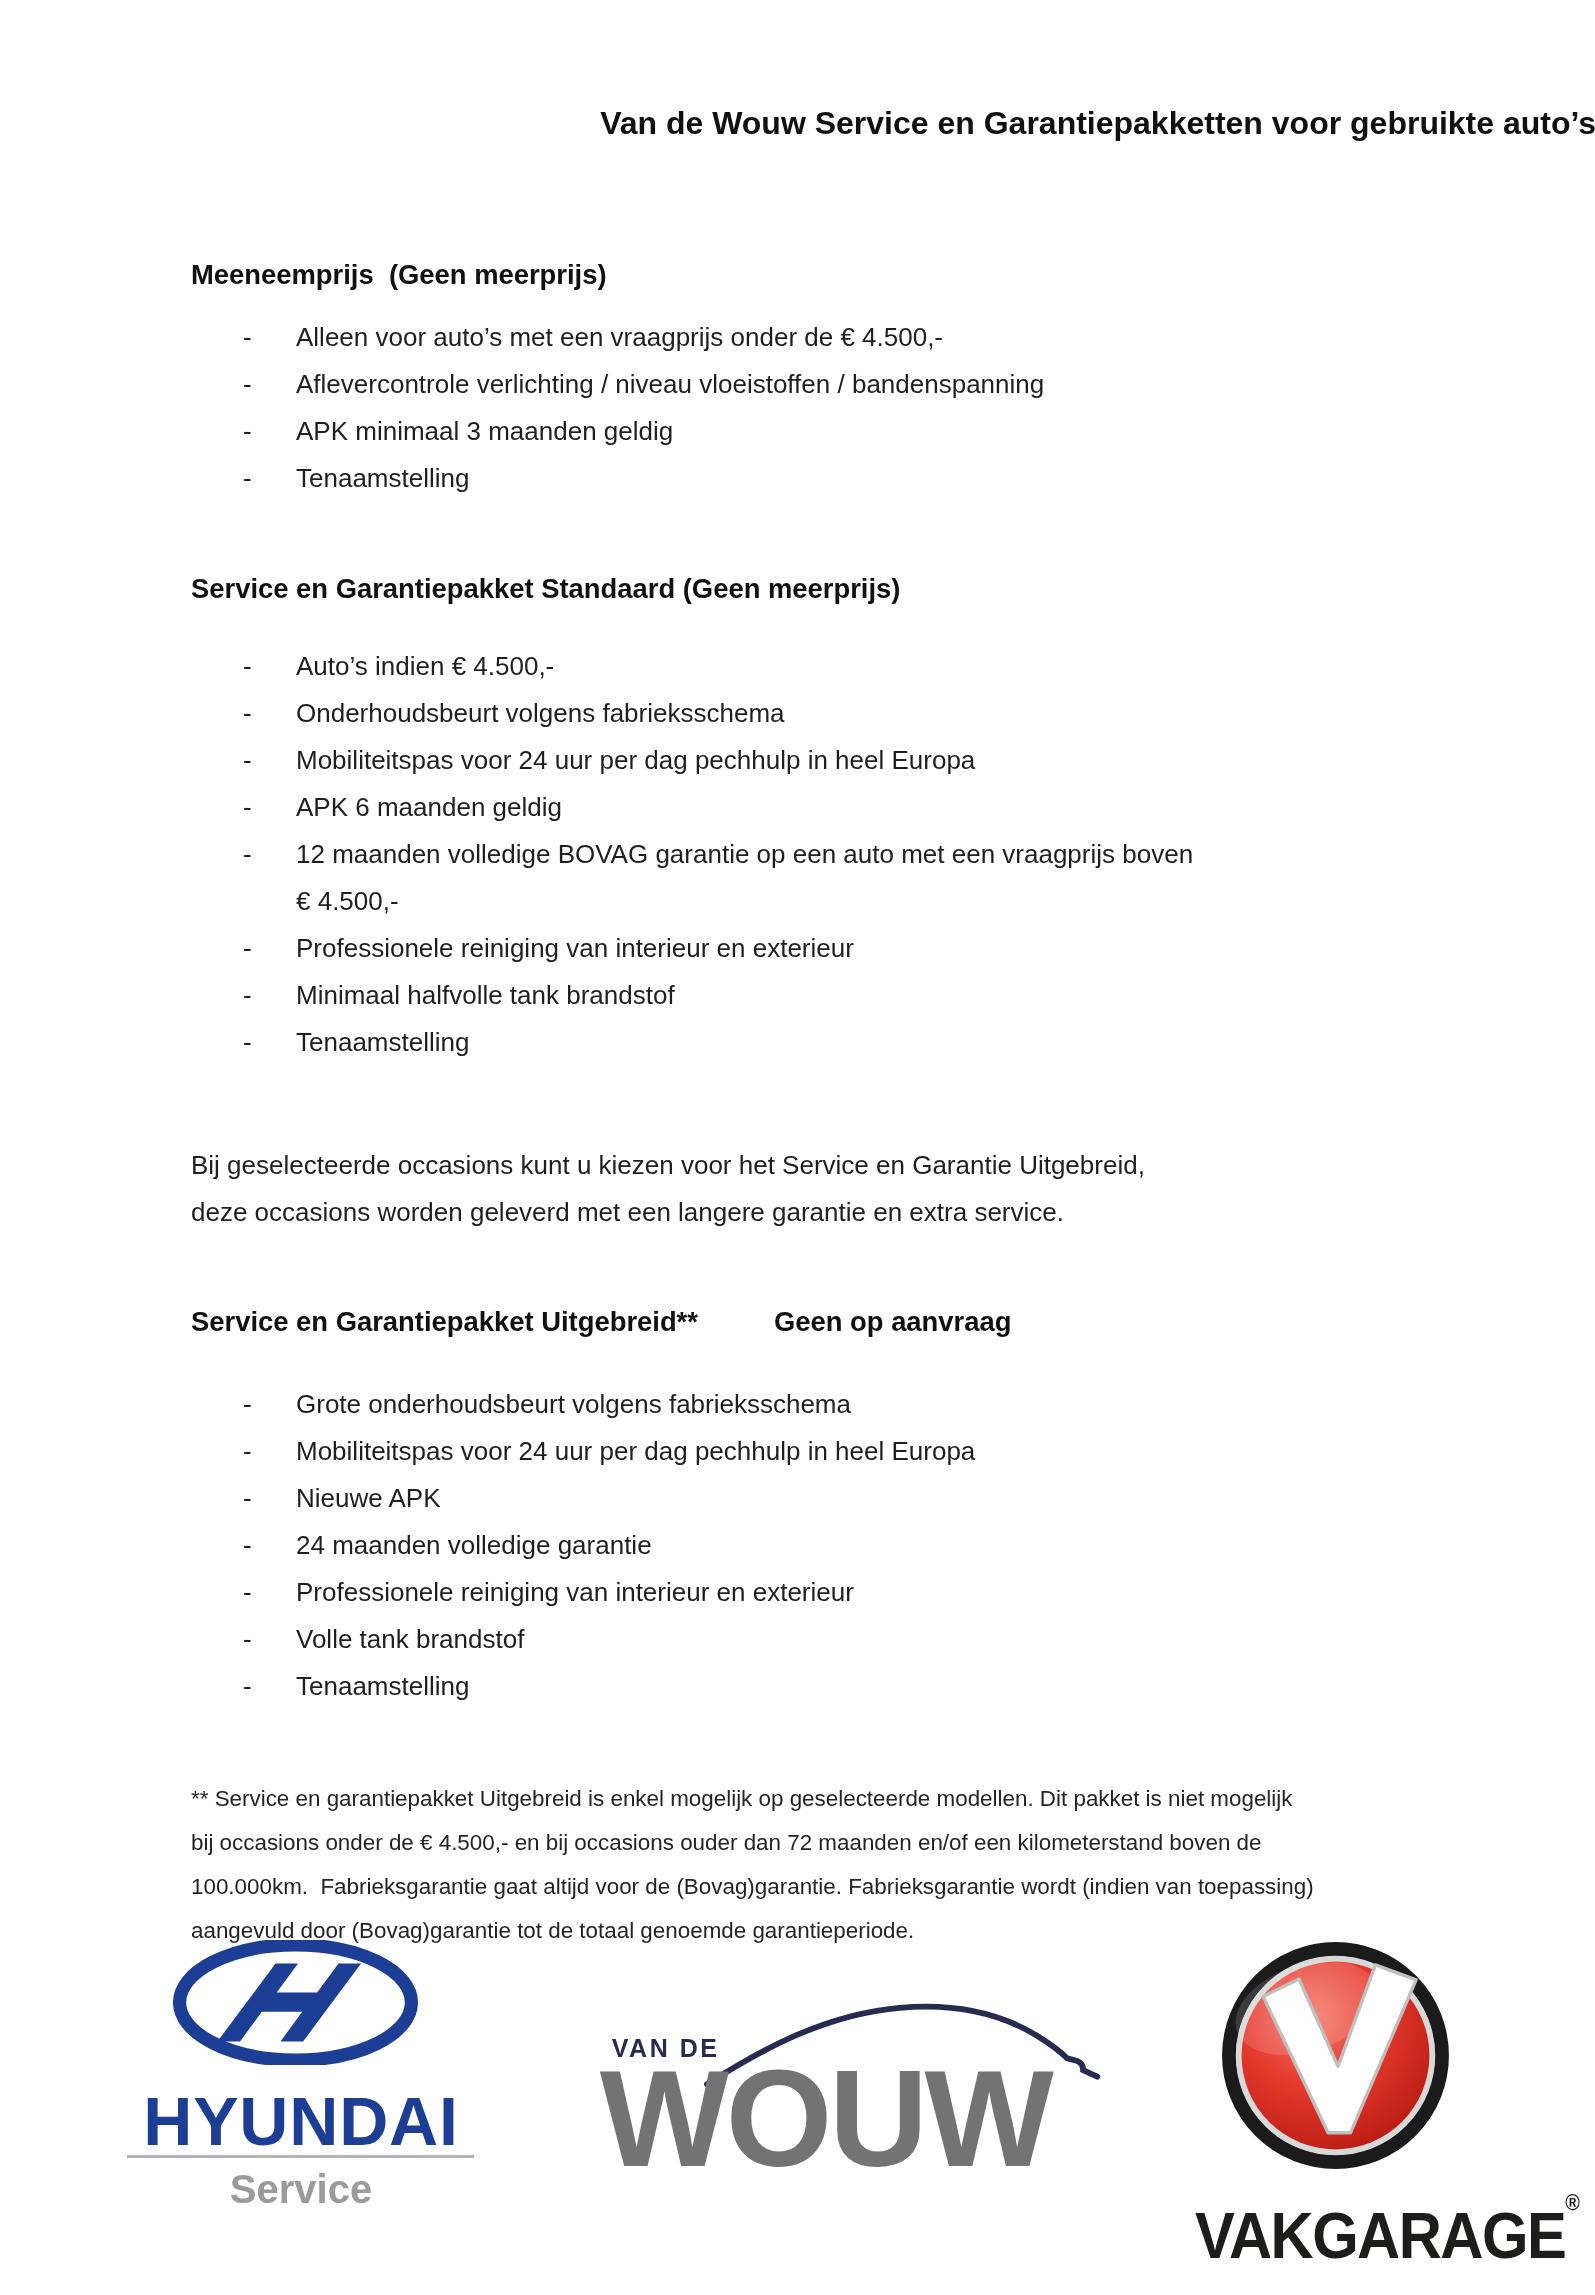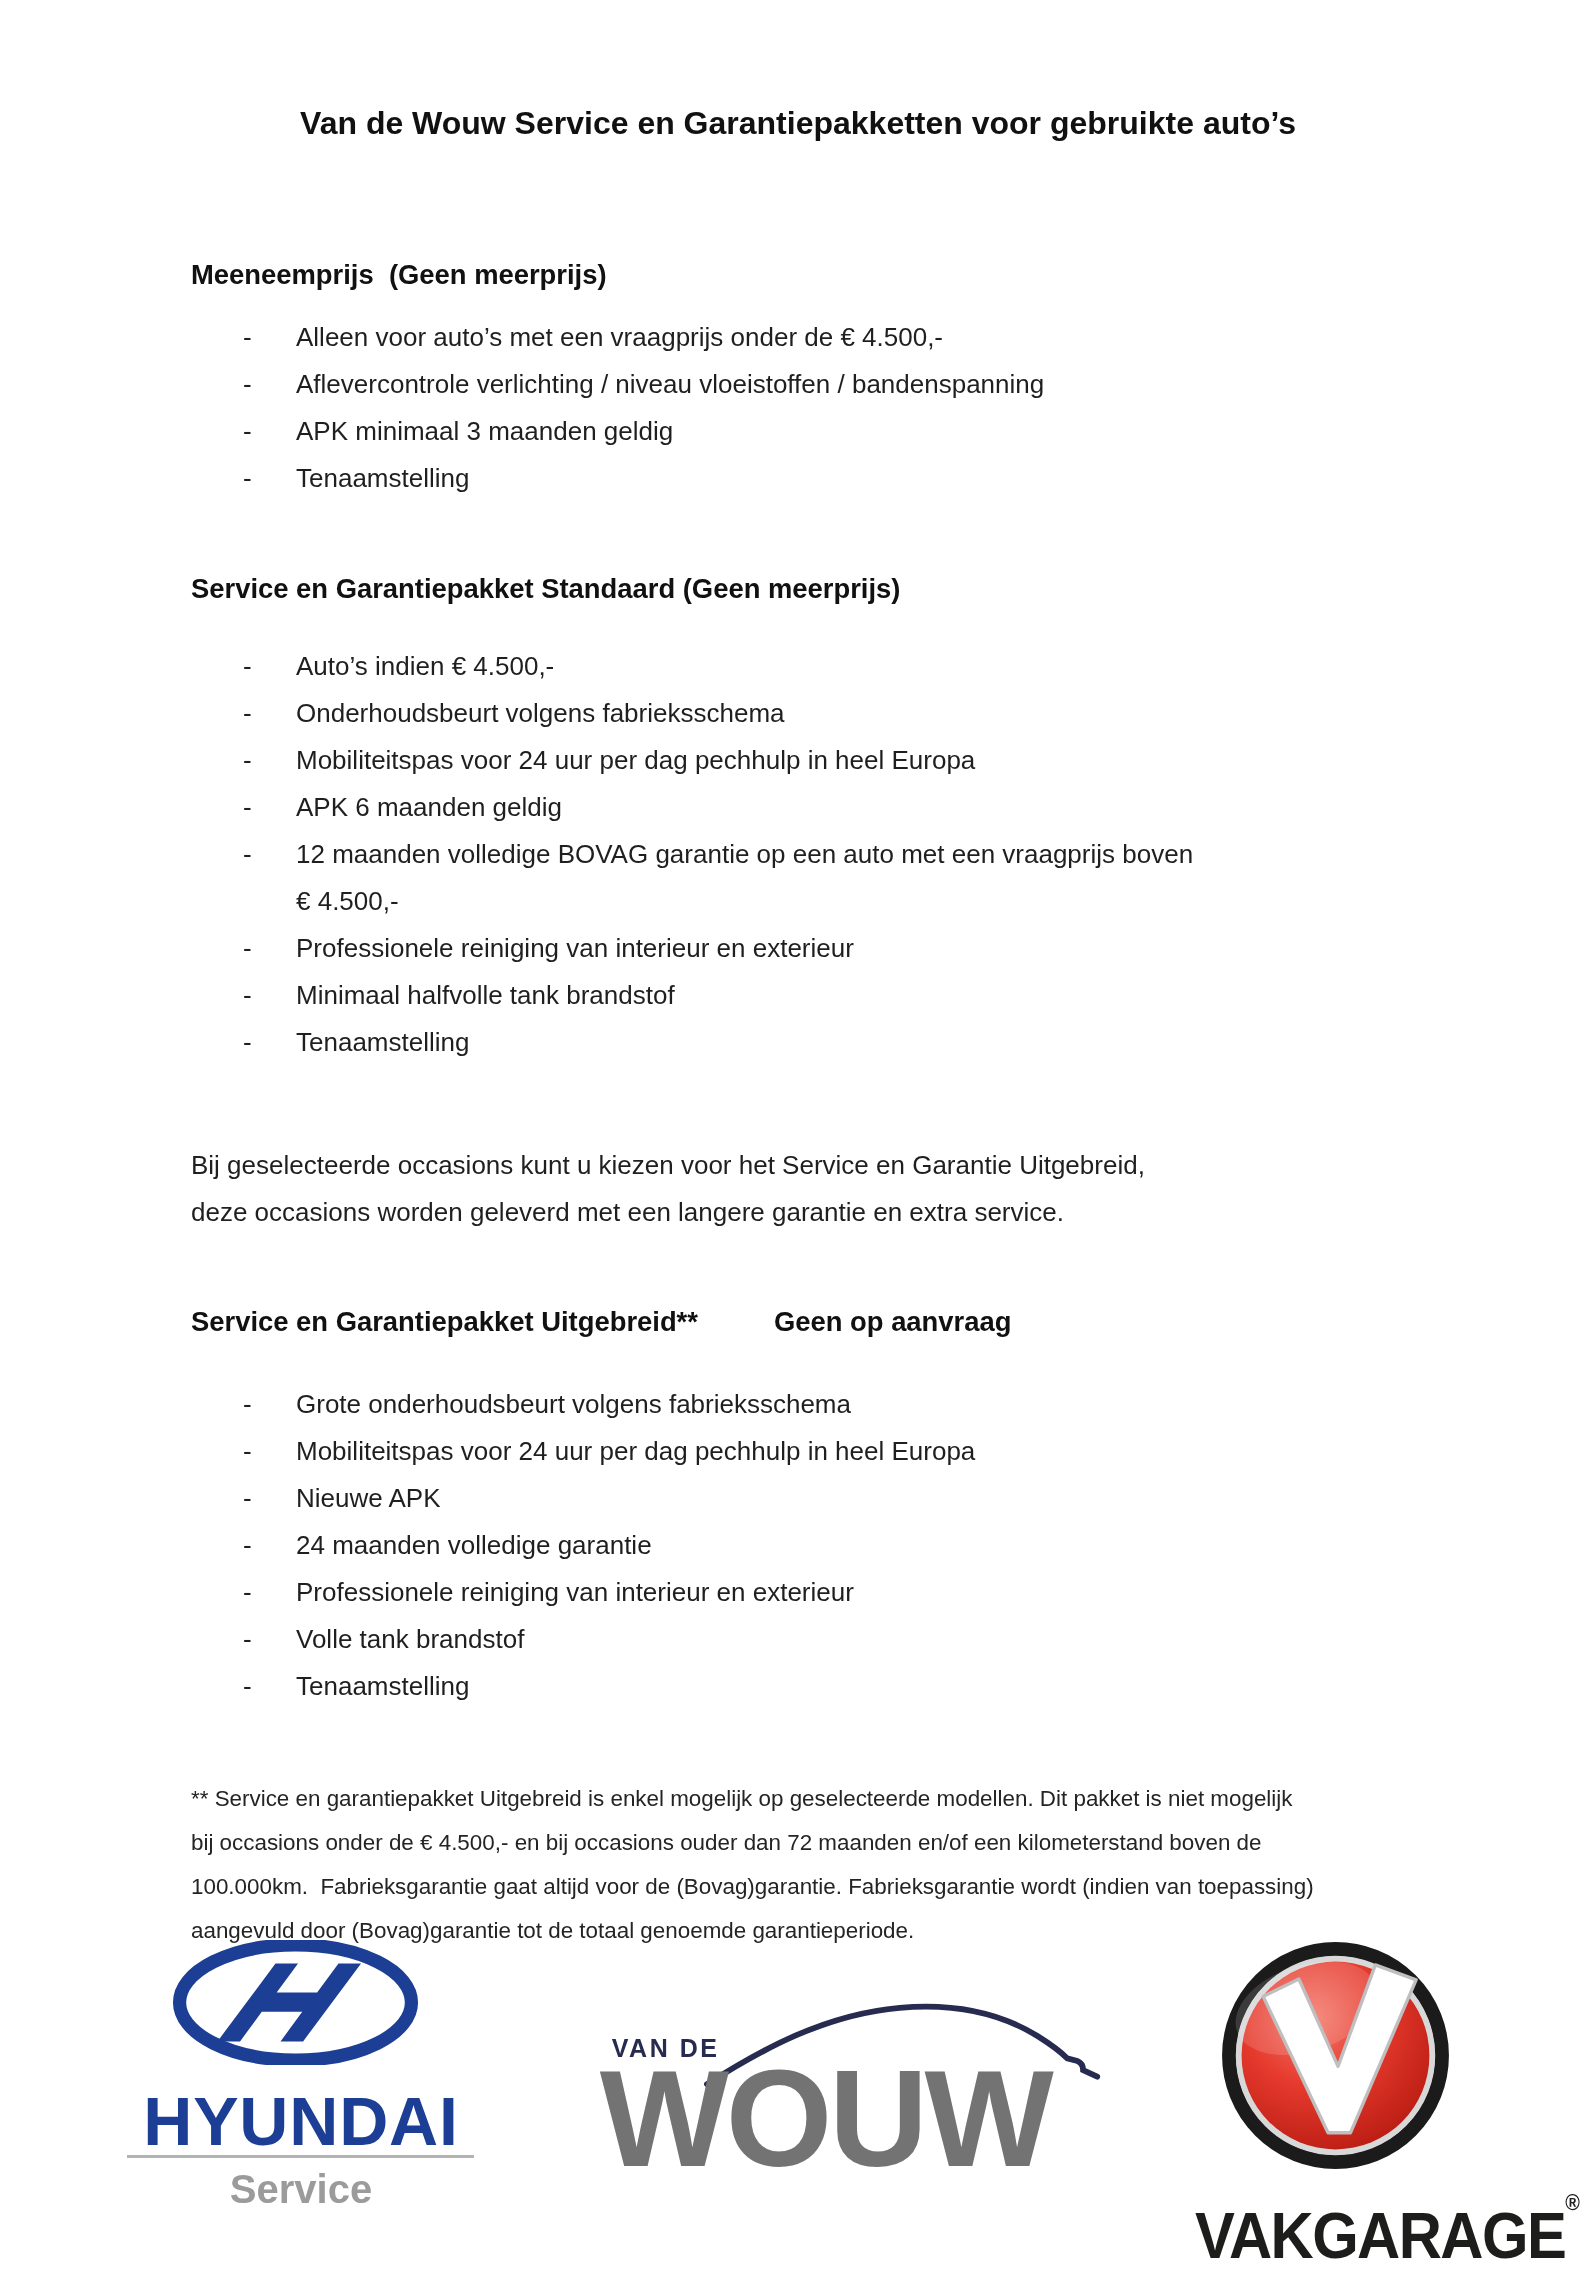--- a/index.html
+++ b/index.html
@@ -2,21 +2,21 @@
 <html style="font-size:13.3px"><head>
 <meta charset="utf-8">
 <style>
   html,body{margin:0;padding:0;background:#e8e8e8;}
   .page{
     position:relative;width:1596px;height:2295px;background:#ffffff;
     font-family:"Liberation Sans","DejaVu Sans",sans-serif;color:#1f1f1f;
     overflow:hidden;margin:0 auto;
   }
   .title{
-    position:absolute;left:0;right:0;top:105px;text-align:center;
+    position:absolute;left:0;right:0;top:105px;text-align:right;
     font-size:32px;font-weight:700;color:#111;
   }
   .heading{position:absolute;font-size:27.4px;font-weight:700;color:#111;white-space:nowrap;}
   .heading-1{left:191px;top:259px;}
   .heading-2{left:191px;top:573px;}
   .heading-3{left:191px;top:1306px;}
   .price-label{margin-left:76px;}
   .list{position:absolute;left:243px;width:1213px;font-size:26px;line-height:47px;}
   .list-1{top:314px;}
   .list-2{top:643px;}

